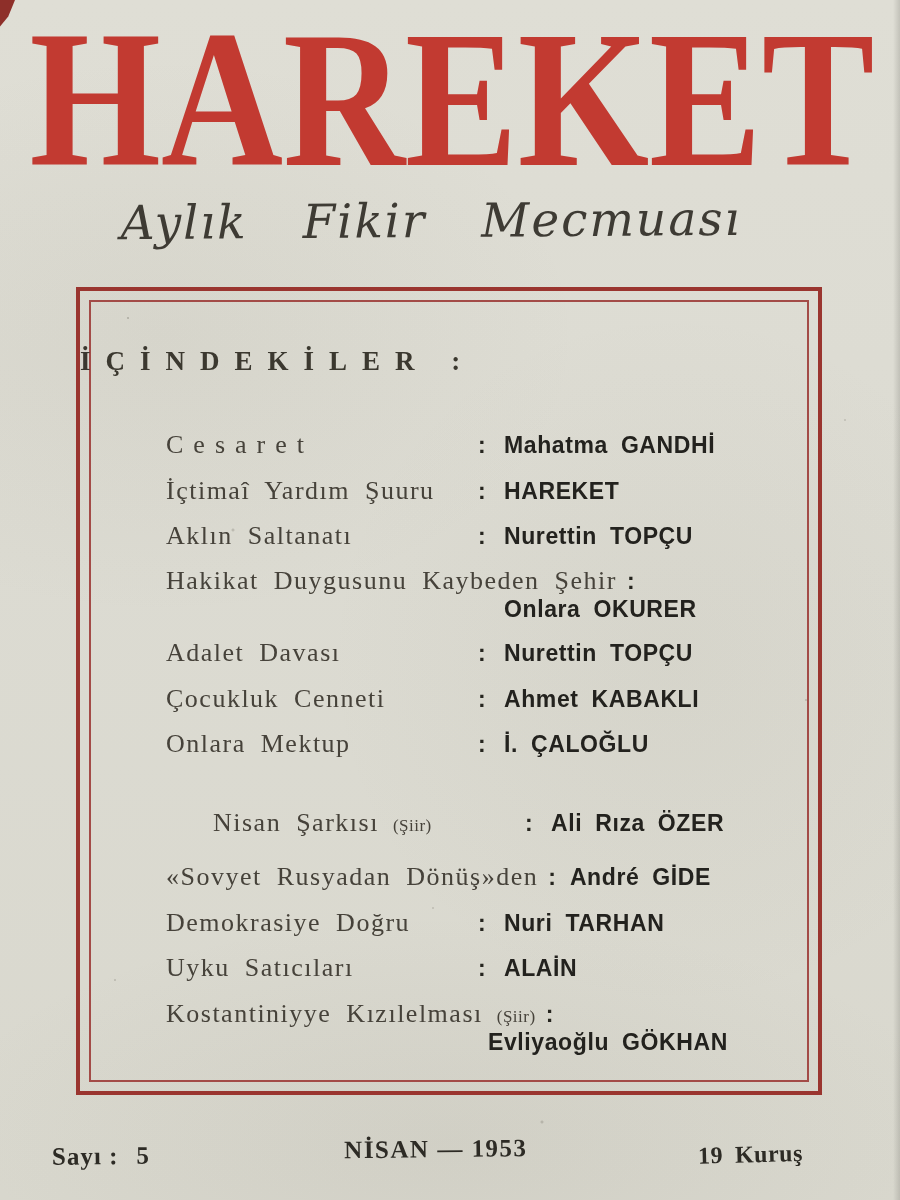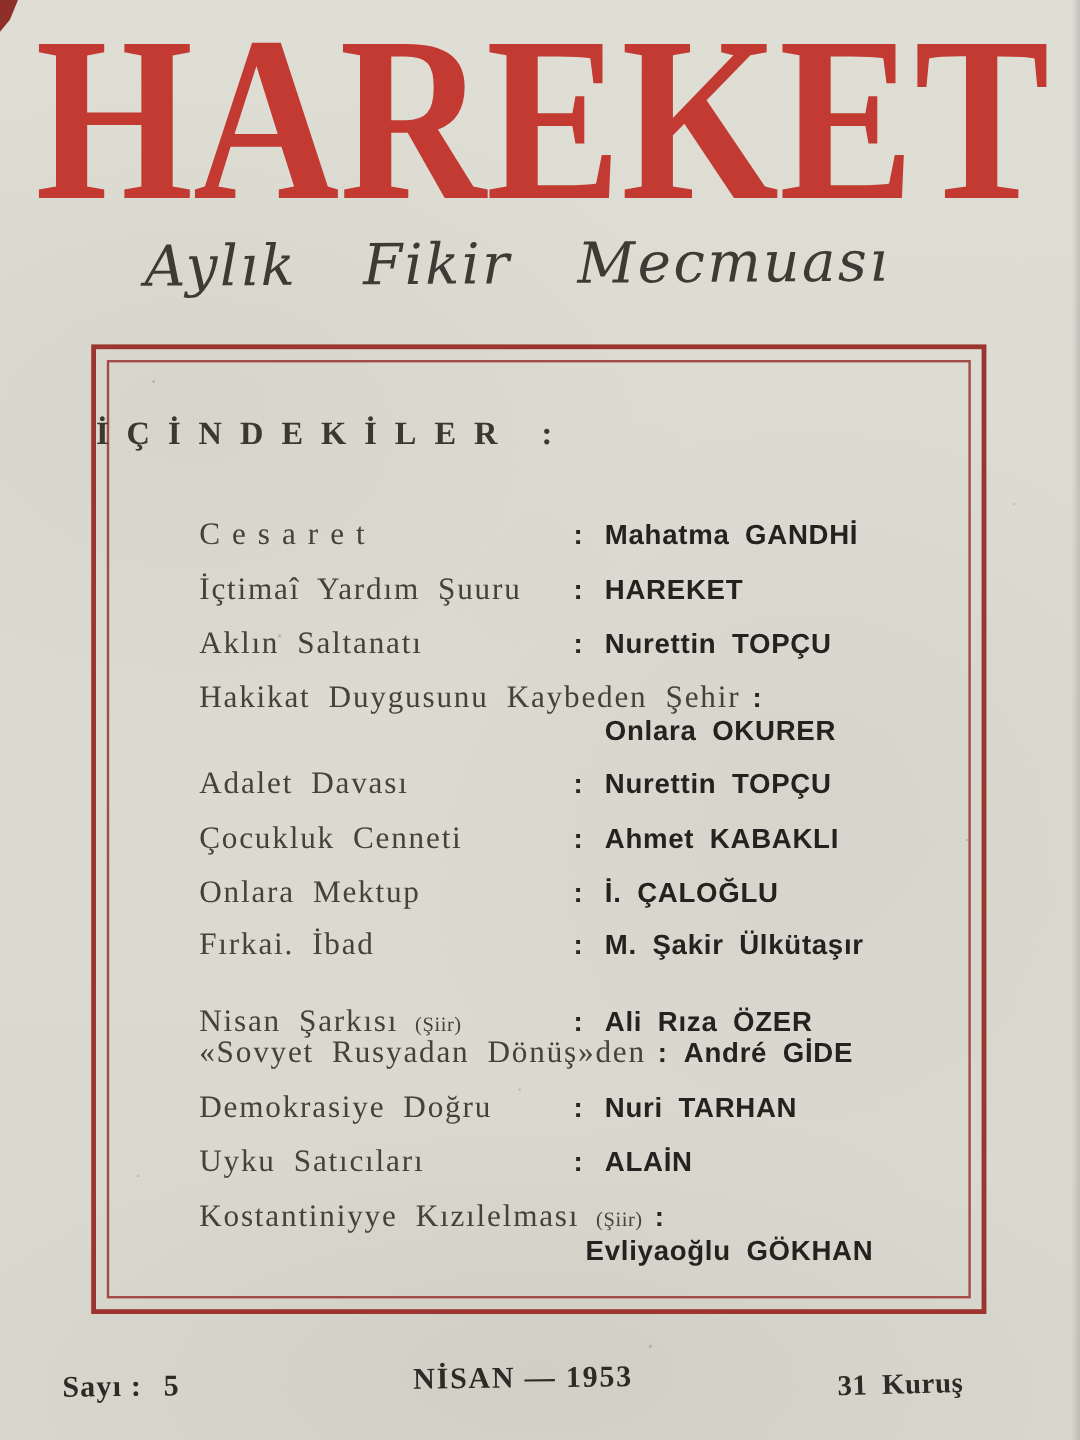--- a/index.html
+++ b/index.html
@@ -75,21 +75,21 @@
   }
   .toc-row { position: absolute; left: 0; right: 0; white-space: nowrap; }
   .r0  { top: 0px; }
   .r1  { top: 46px; }
   .r2  { top: 91px; }
   .r3  { top: 136px; }
   .r4  { top: 208px; }
   .r5  { top: 254px; }
   .r6  { top: 299px; }
   .r7  { top: 342px; }
-  .r8  { top: 406px; }
+  .r8  { top: 378px; margin-left: 47px; }
   .r9  { top: 432px; }
   .r10 { top: 478px; }
   .r11 { top: 523px; }
   .r12 { top: 569px; }
   .t-col {
     display: inline-block; width: 312px; vertical-align: baseline;
     font-size: 26px; letter-spacing: 1.5px; word-spacing: 7px; color: #46423a;
   }
   .t-wide {
     display: inline; font-size: 26px; letter-spacing: 1.5px; word-spacing: 7px; color: #46423a;
@@ -179,23 +179,20 @@
     </div>
 
     <div class="toc-row r5">
       <span class="t-col">Çocukluk Cenneti</span><span class="colon">:</span><span class="author">Ahmet KABAKLI</span>
     </div>
 
     <div class="toc-row r6">
       <span class="t-col">Onlara Mektup</span><span class="colon">:</span><span class="author">İ. ÇALOĞLU</span>
     </div>
 
-    <div class="toc-row r7">
-      <span class="t-col">Fırkai. İbad</span><span class="colon">:</span><span class="author">M. Şakir Ülkütaşır</span>
-    </div>
 
     <div class="toc-row r8">
       <span class="t-col"><span>Nisan Şarkısı</span><span class="note">(Şiir)</span></span><span class="colon">:</span><span class="author">Ali Rıza ÖZER</span>
     </div>
 
     <div class="toc-row r9">
       <span class="t-wide">«Sovyet Rusyadan Dönüş»den</span><span class="colon-inline">:</span><span class="author">André GİDE</span>
     </div>
 
     <div class="toc-row r10">
@@ -213,15 +210,15 @@
 
   </div>
 </div>
 
 <div class="footer">
   <div class="footer-issue">
     <span>Sayı :</span><span class="num">5</span>
   </div>
   <div class="footer-date">NİSAN — 1953</div>
   <div class="footer-price">
-    <span>31</span><span class="unit">Kuruş</span>
+    <span>19</span><span class="unit">Kuruş</span>
   </div>
 </div>
 
 </body></html>

